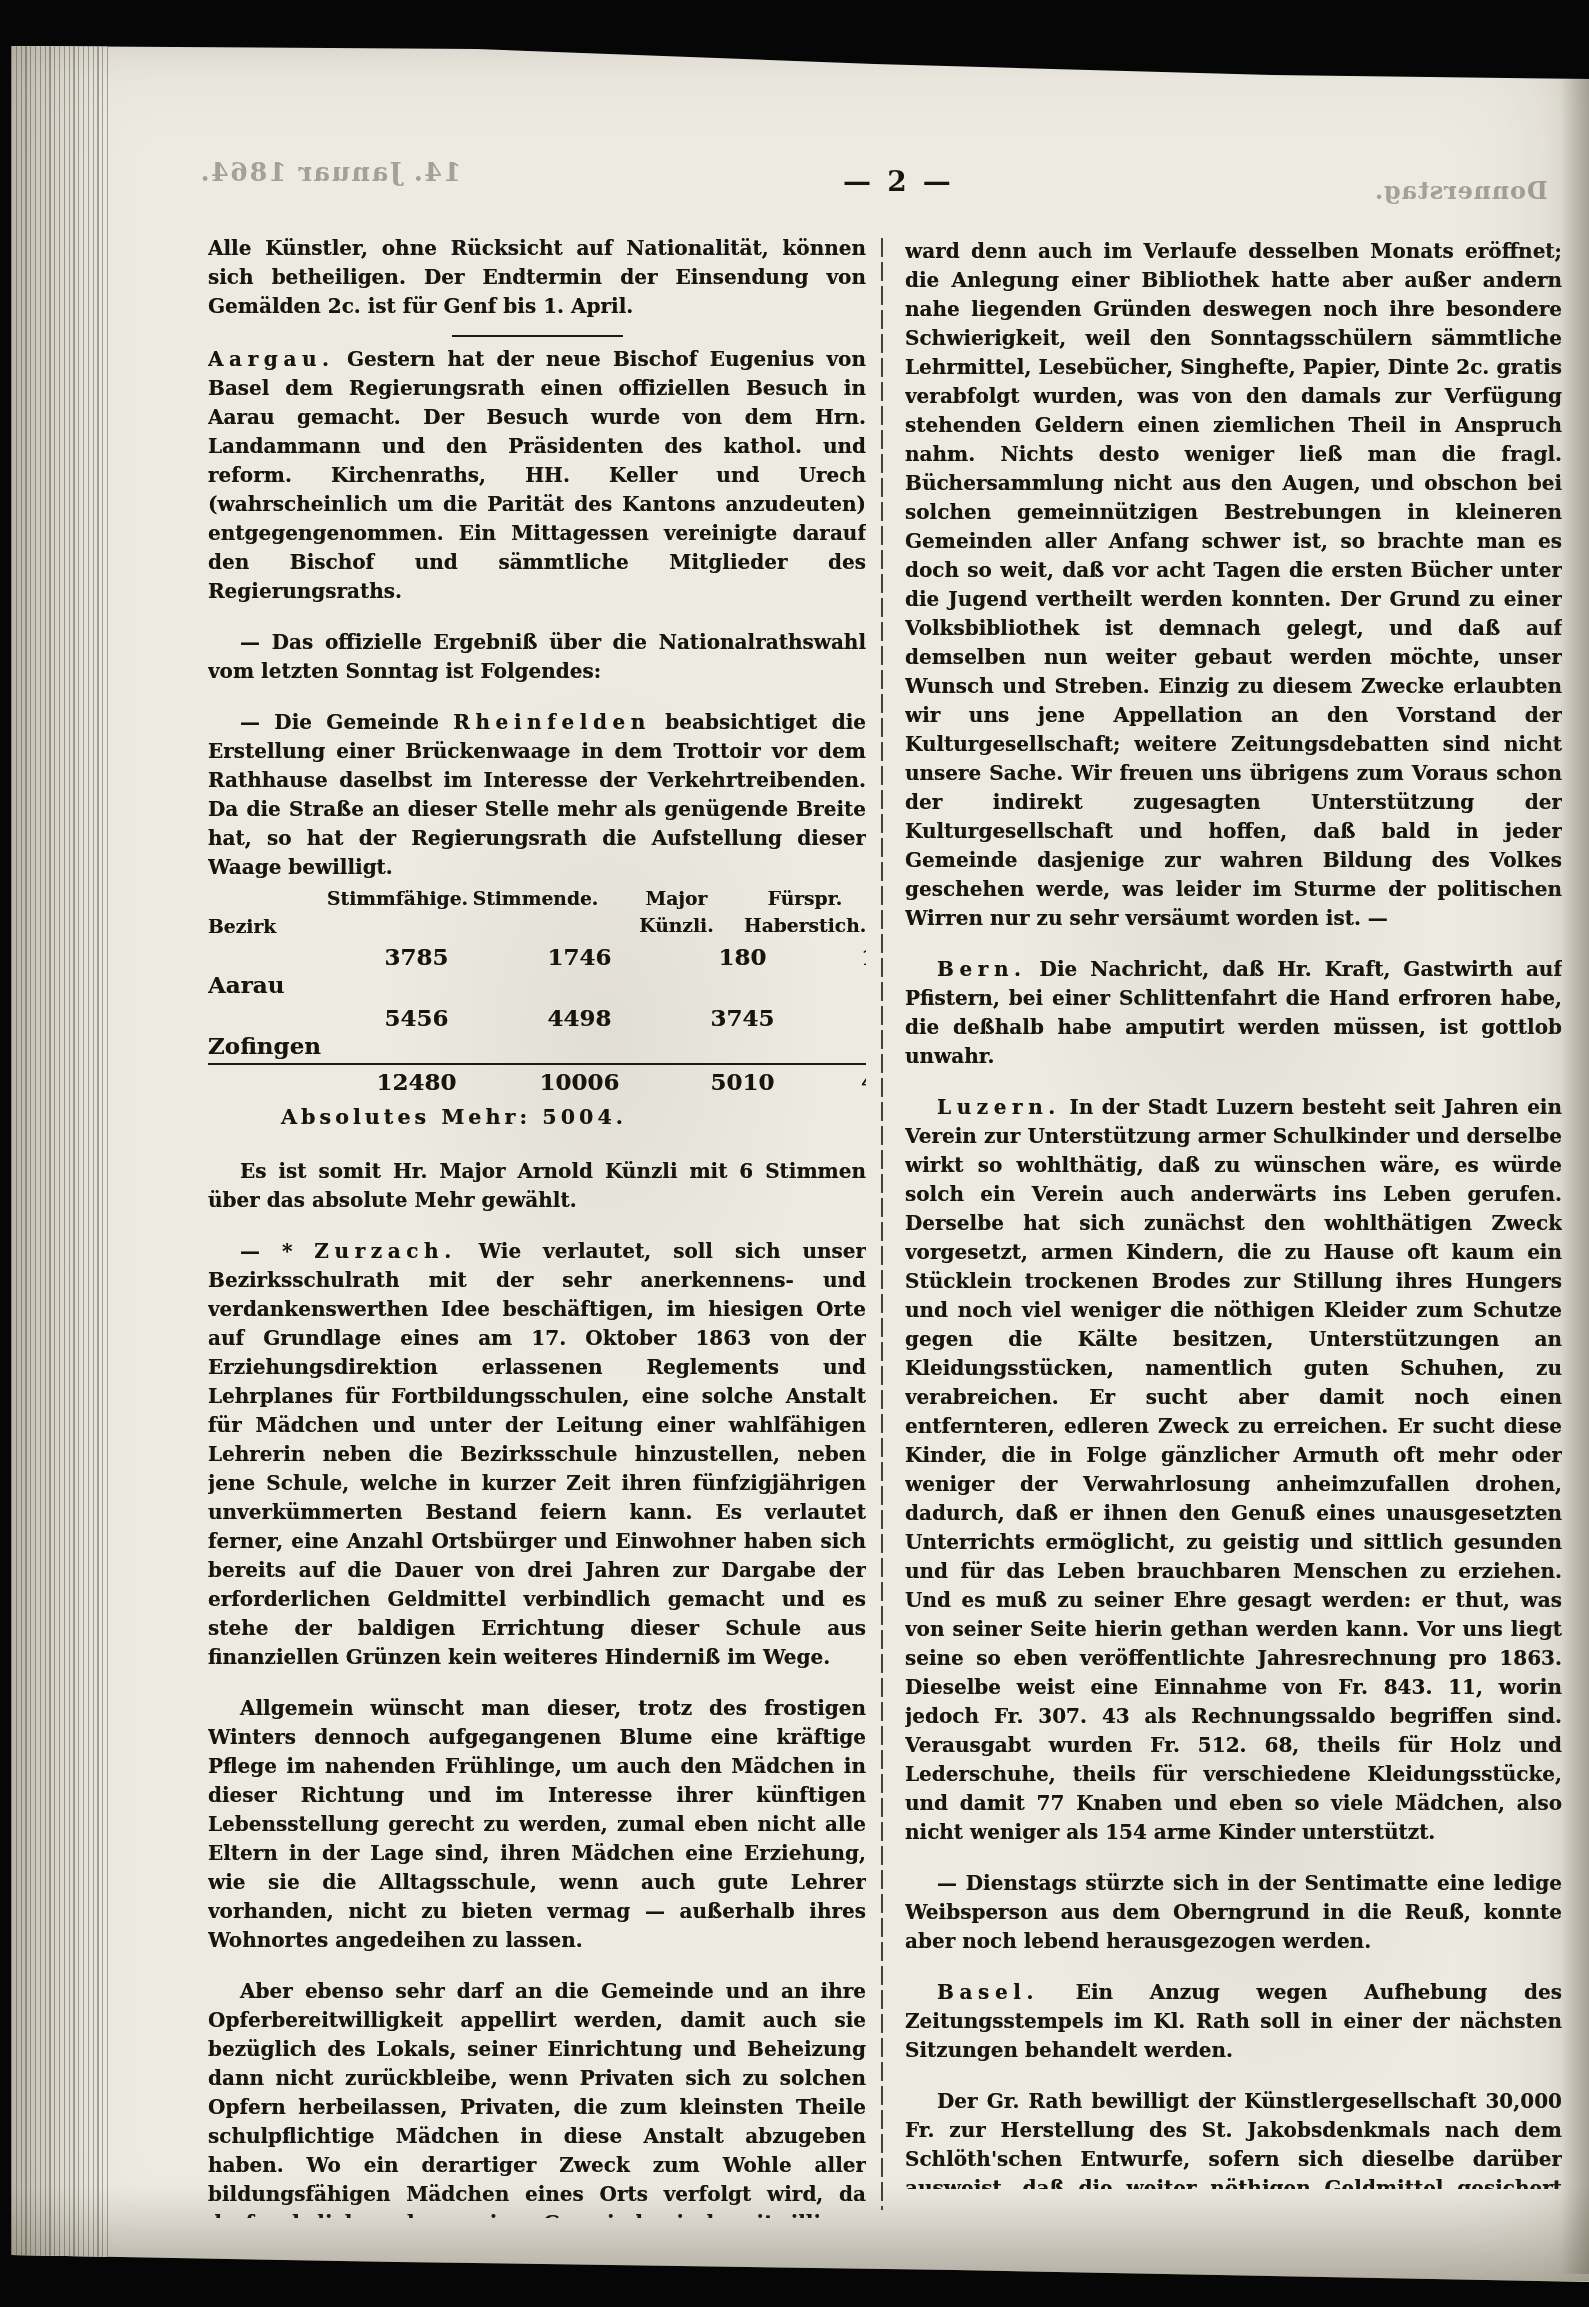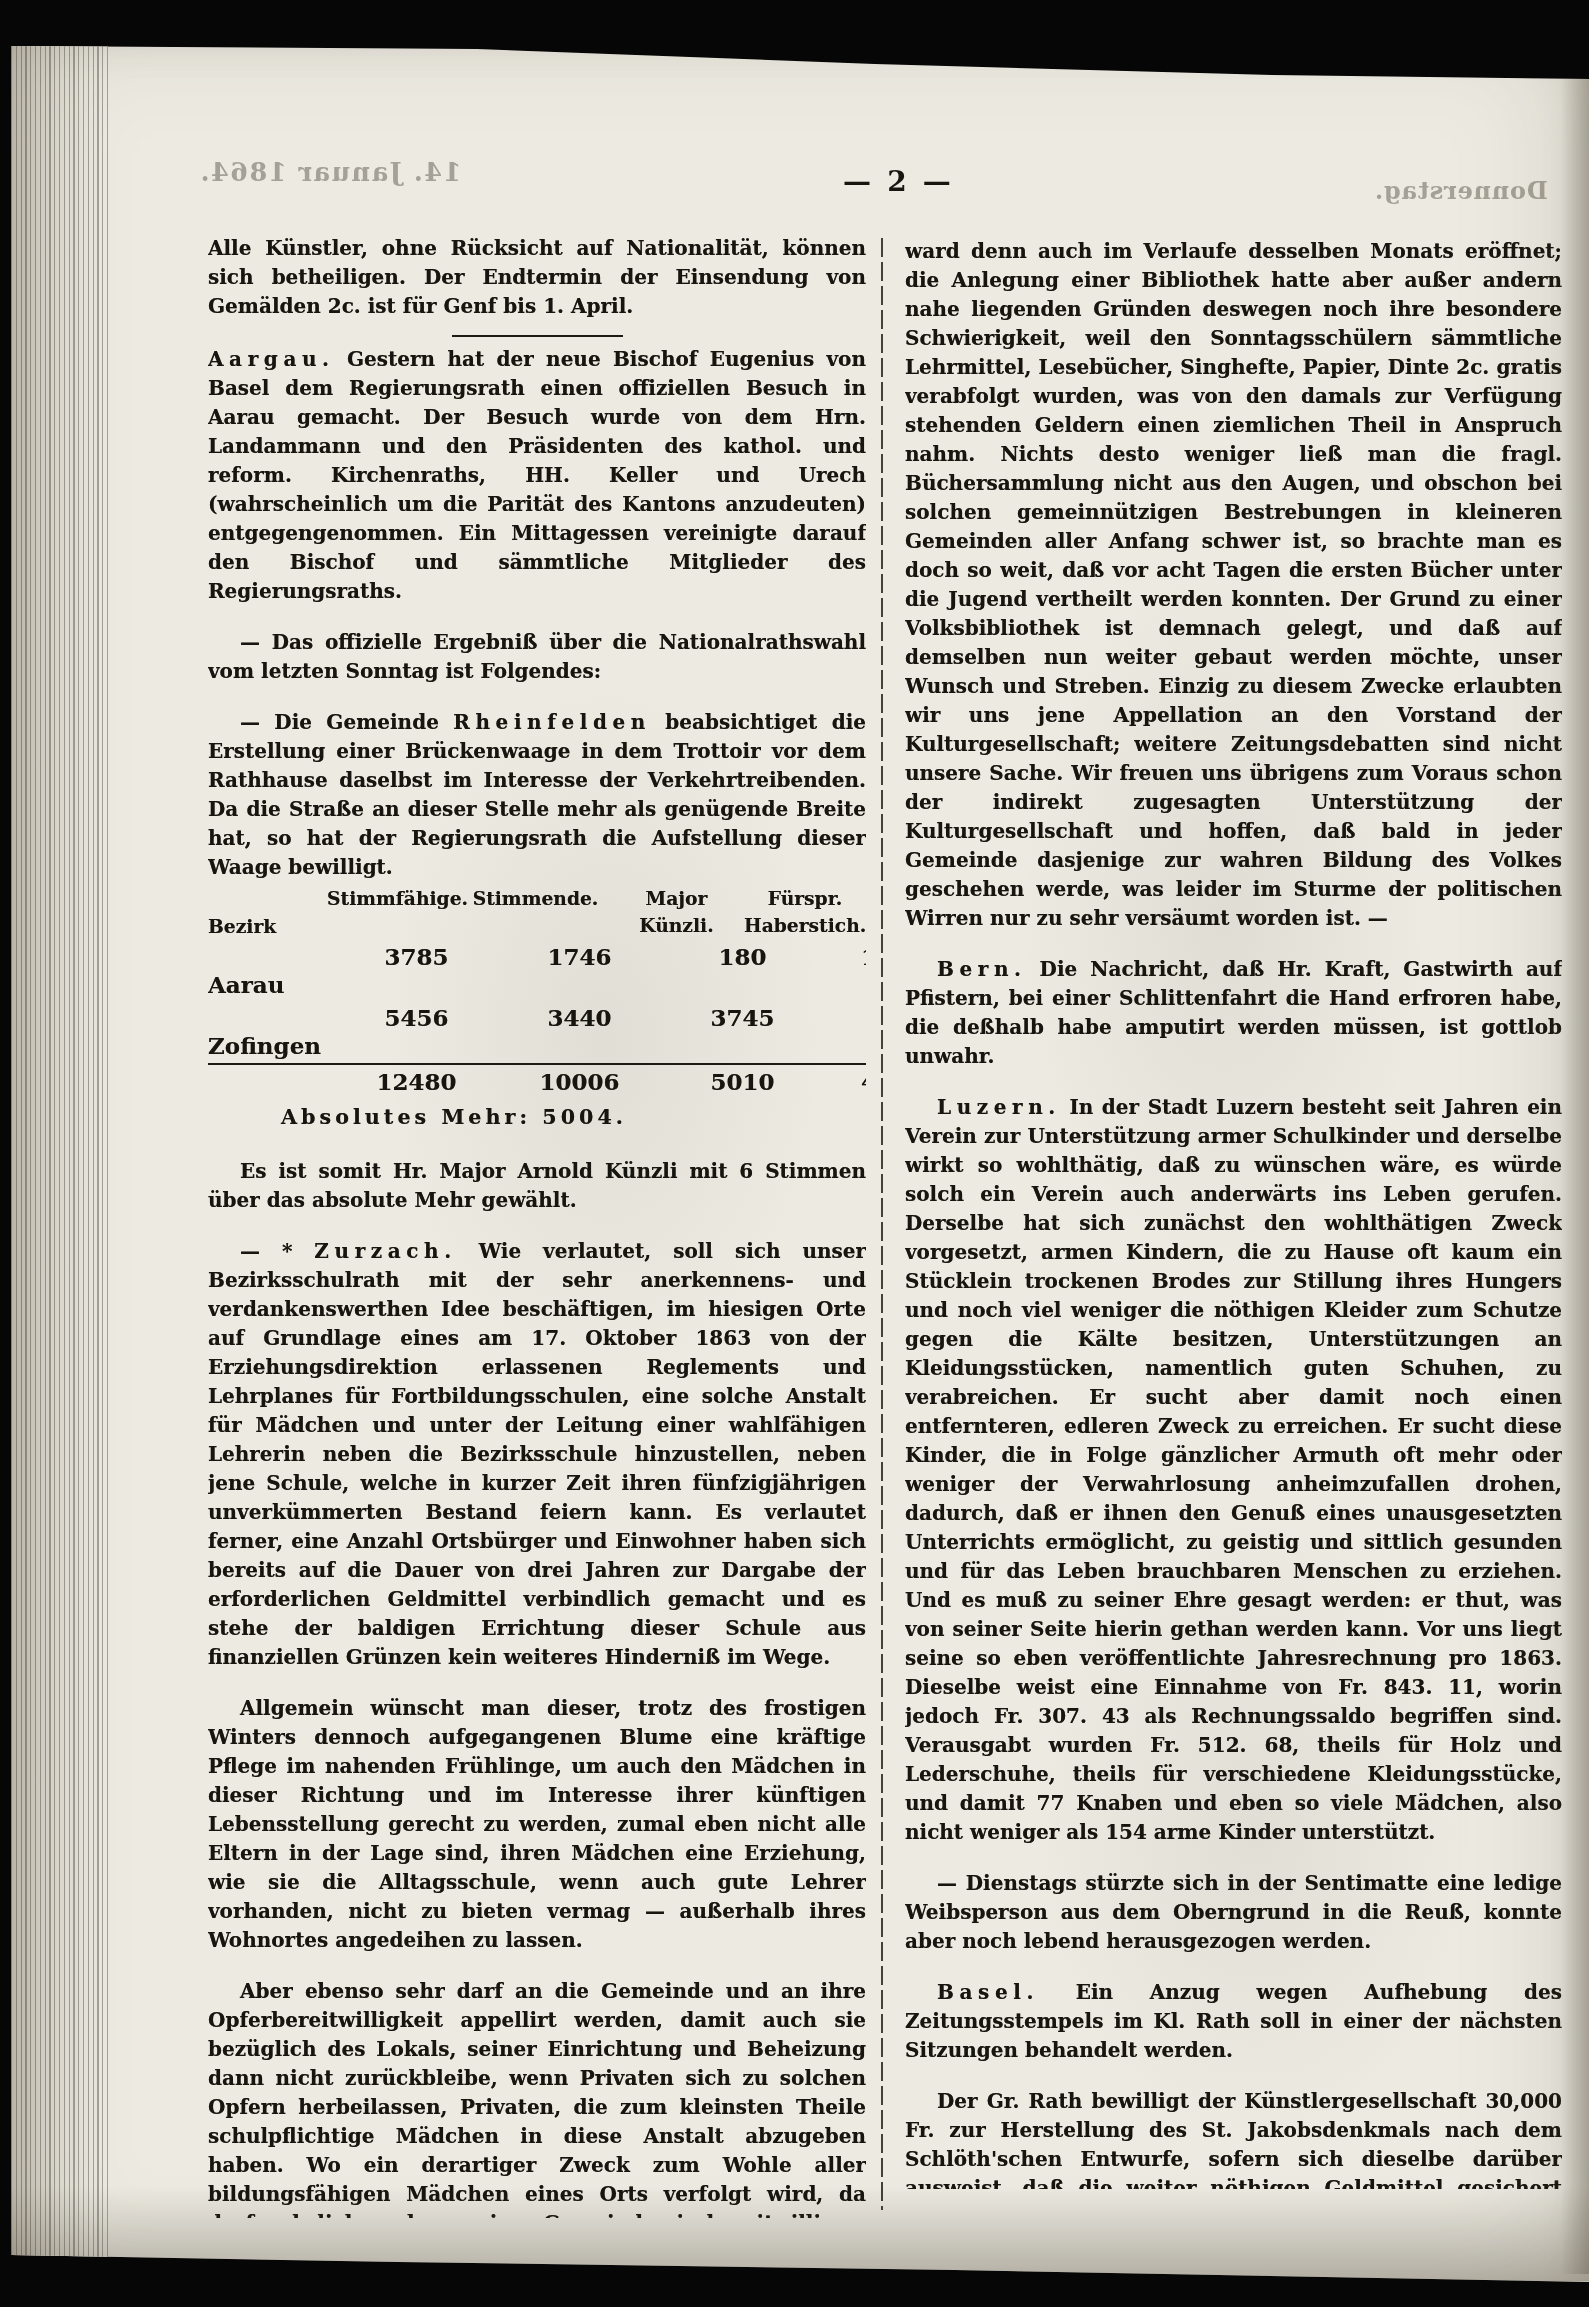--- a/index.html
+++ b/index.html
@@ -125,21 +125,21 @@
       <div class="trow tnums">
         <span class="n">Aarau</span>
         <span class="c">3785</span>
         <span class="c">1746</span>
         <span class="c">180</span>
         <span class="c">1746</span>
       </div>
       <div class="trow tnums">
         <span class="n">Zofingen</span>
         <span class="c">5456</span>
-        <span class="c">3440</span>
+        <span class="c">4498</span>
         <span class="c">3745</span>
         <span class="c">811</span>
       </div>
       <hr class="tline">
       <div class="trow tnums">
         <span class="n"></span>
         <span class="c">12480</span>
         <span class="c">10006</span>
         <span class="c">5010</span>
         <span class="c">4143</span>

